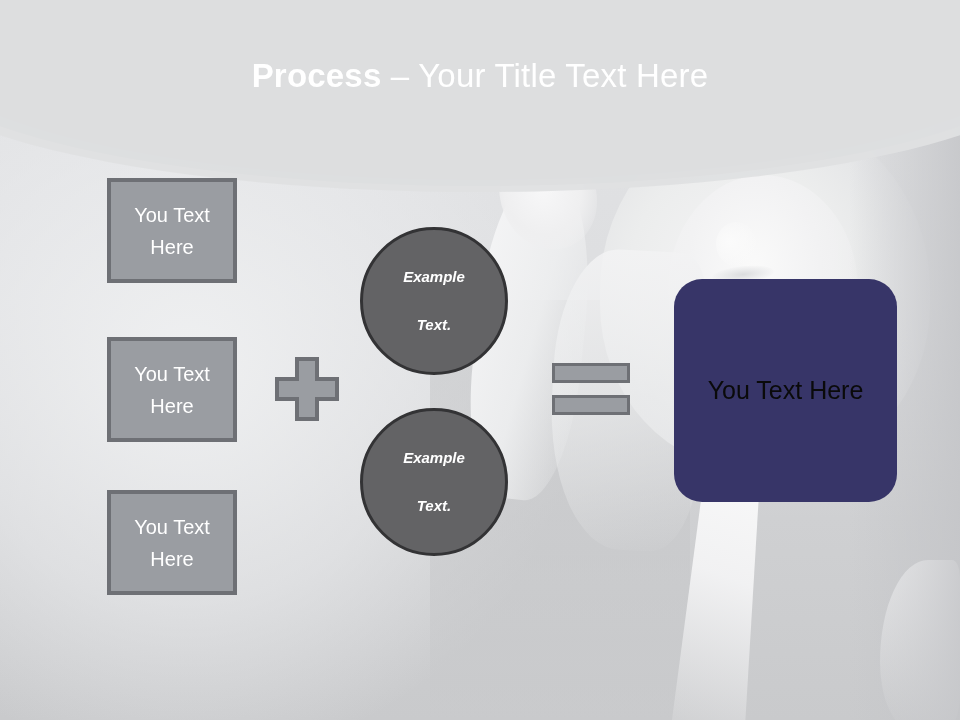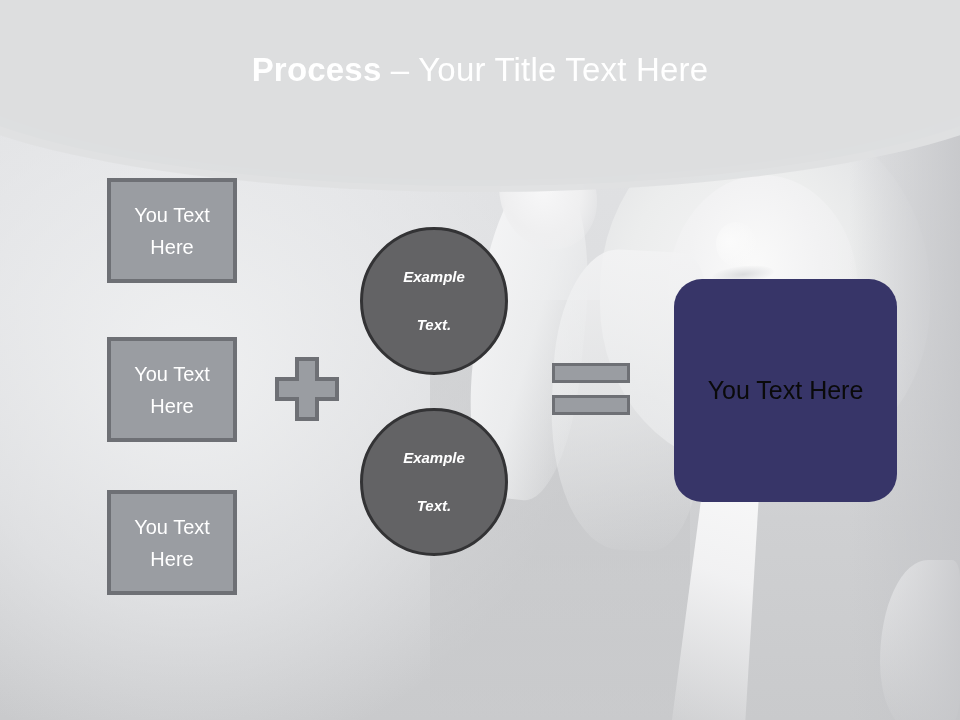--- a/index.html
+++ b/index.html
@@ -157,21 +157,21 @@
     position: absolute;
     left: -100px; top: -396px;
     width: 1160px; height: 588px;
     background: rgba(223,224,226,0.95);
     border-radius: 0 0 50% 50% / 0 0 22% 22%;
     z-index: 2;
   }
 
   .slide-title {
     position: absolute;
-    left: 0; top: 50px;
+    left: 0; top: 56px;
     width: 960px;
     text-align: center;
     font-size: 33px;
     line-height: 40px;
     color: #ffffff;
     letter-spacing: 0.2px;
     z-index: 6;
     white-space: nowrap;
   }
   .slide-title .t-strong { font-weight: bold; }

